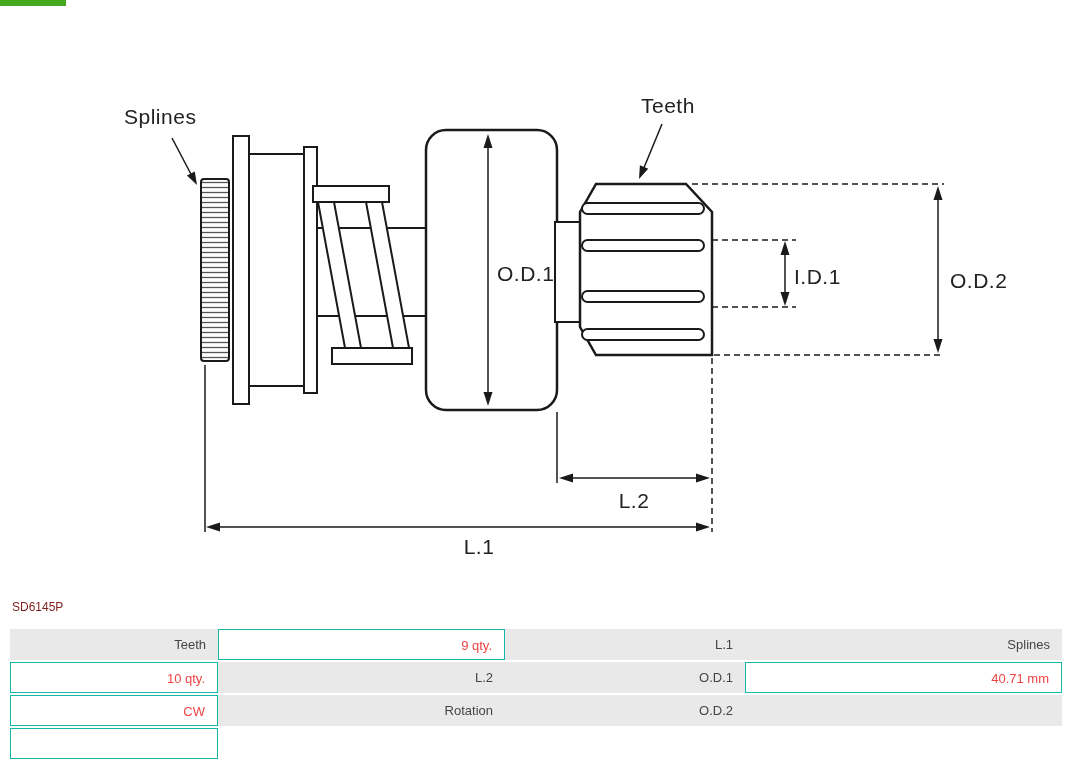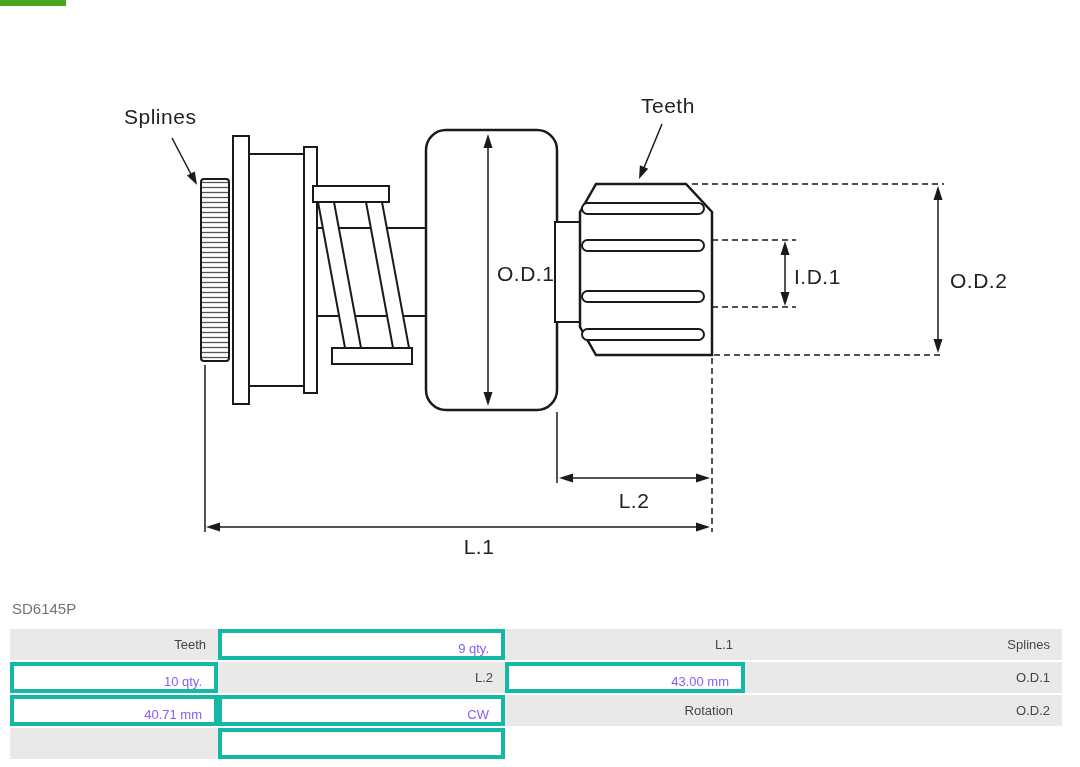--- a/index.html
+++ b/index.html
@@ -9,39 +9,39 @@
     position:relative;overflow:hidden;
   }
   .logo-strip{position:absolute;top:0;left:0;width:66px;height:6px;background:#45a81e;}
   .diagram{position:absolute;top:0;left:0;width:1080px;height:598px;}
   svg text{
     font-family:"Liberation Sans",sans-serif;
     fill:#222222;letter-spacing:0.5px;
   }
   .part-number{
     position:absolute;left:12px;top:600px;
-    font-size:15px;color:#737373;
+    font-size:12px;color:#7f1d1d;
   }
   .spec-table{
     position:absolute;left:10px;top:629px;width:1052px;
     display:grid;
     grid-template-columns:208px 287px 240px 317px;
     row-gap:2px;
     font-size:13px;
   }
   .cell{
     height:31px;line-height:31px;
     text-align:right;padding-right:12px;
     box-sizing:border-box;
     white-space:nowrap;overflow:hidden;
   }
   .cell.label{background:#e9e9e9;color:#454545;}
   .cell.value{
-    background:#ffffff;color:#8b5cf6;
-    border:4px solid #14b8a6;
+    background:#ffffff;color:#ef4444;
+    border:1px solid #14b8a6;
   }
 </style>
 </head>
 <body>
 
 <div class="logo-strip"></div>
 
 <div class="diagram">
   <svg width="1080" height="598" viewBox="0 0 1080 598">
     <defs>
@@ -121,21 +121,20 @@
 
 <div class="spec-table">
 
   <div class="cell label">Teeth</div>
   <div class="cell value">9 qty.</div>
   <div class="cell label">L.1</div>
 
   <div class="cell label">Splines</div>
   <div class="cell value">10 qty.</div>
   <div class="cell label">L.2</div>
-  <div class="cell value">43.00 mm</div>
 
   <div class="cell label">O.D.1</div>
   <div class="cell value">40.71 mm</div>
   <div class="cell value">CW</div>
   <div class="cell label">Rotation</div>
 
   <div class="cell label">O.D.2</div>
   <div class="cell label"></div>
   <div class="cell value"></div>
 </div>

